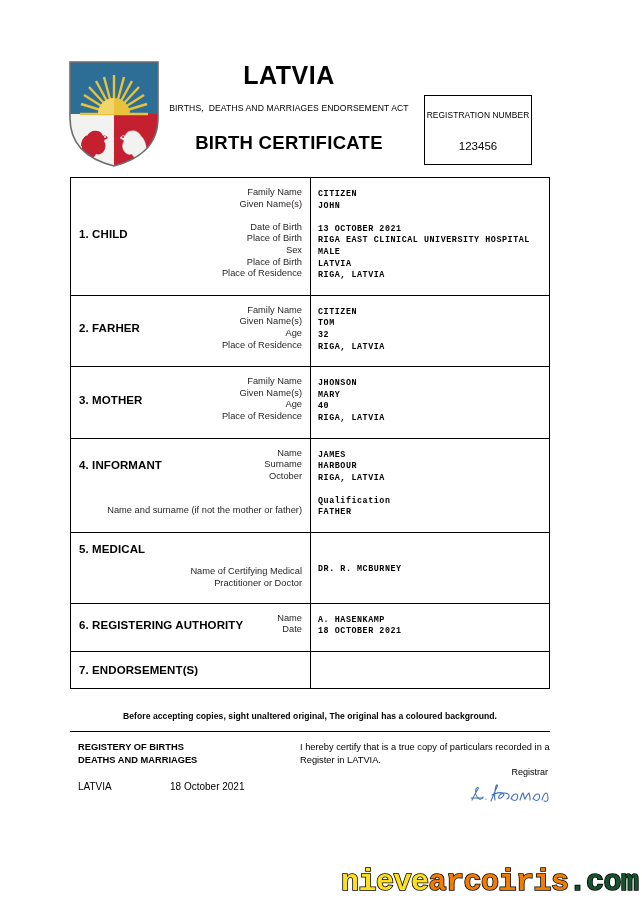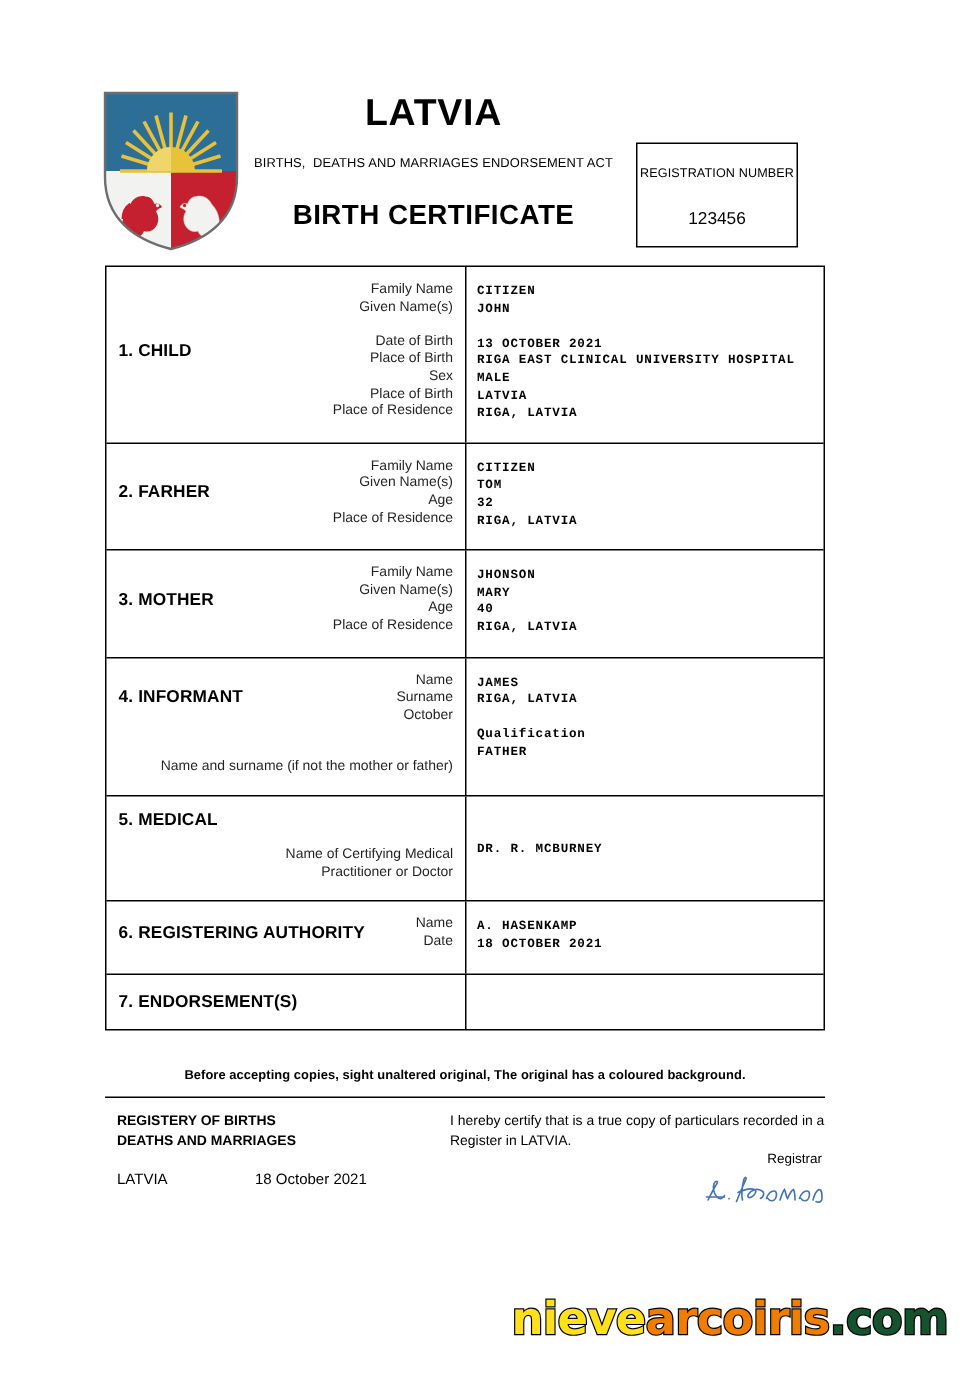--- a/index.html
+++ b/index.html
@@ -204,21 +204,21 @@
   
   .watermark {
     position: absolute;
     left: 341px; top: 862px;
     font-family: "DejaVu Sans", sans-serif;
     font-size: 30px;
     font-weight: bold;
     letter-spacing: -0.5px;
     white-space: nowrap;
   }
-  .wm-seg { position: relative; }
+  .wm-seg { position: relative; font-family: Liberation Mono, monospace; }
   .wm-a { color: #ffe01b; -webkit-text-stroke: 1.6px #000; paint-order: stroke fill; }
   .wm-b { color: #f07d00; -webkit-text-stroke: 1.6px #000; paint-order: stroke fill; }
   .wm-c { color: #14532d; -webkit-text-stroke: 1.6px #000; paint-order: stroke fill; }
 </style>
 </head>
 <body>
 
 <div class="header">
 
   <svg class="crest" viewBox="0 0 92 108">
@@ -361,20 +361,21 @@
           <div class="label-row">Name</div>
           <div class="label-row">Surname</div>
           <div class="label-row">October</div>
         </div>
       </div>
       <div class="informant-note">Name and surname (if not the mother or father)</div>
     </div>
     <div class="sec-right pad-lg">
       <div class="values">
         <div class="value-row">JAMES</div>
+        <div class="value-row">HARBOUR</div>
         <div class="value-row">RIGA, LATVIA</div>
         <div class="value-row blank">&nbsp;</div>
         <div class="value-row">Qualification</div>
         <div class="value-row">FATHER</div>
       </div>
     </div>
   </div>
 
   <div class="section">
     <div class="sec-left pad-lg">

